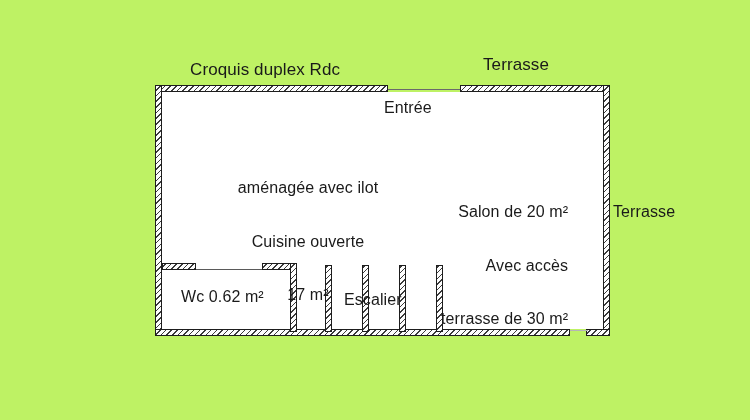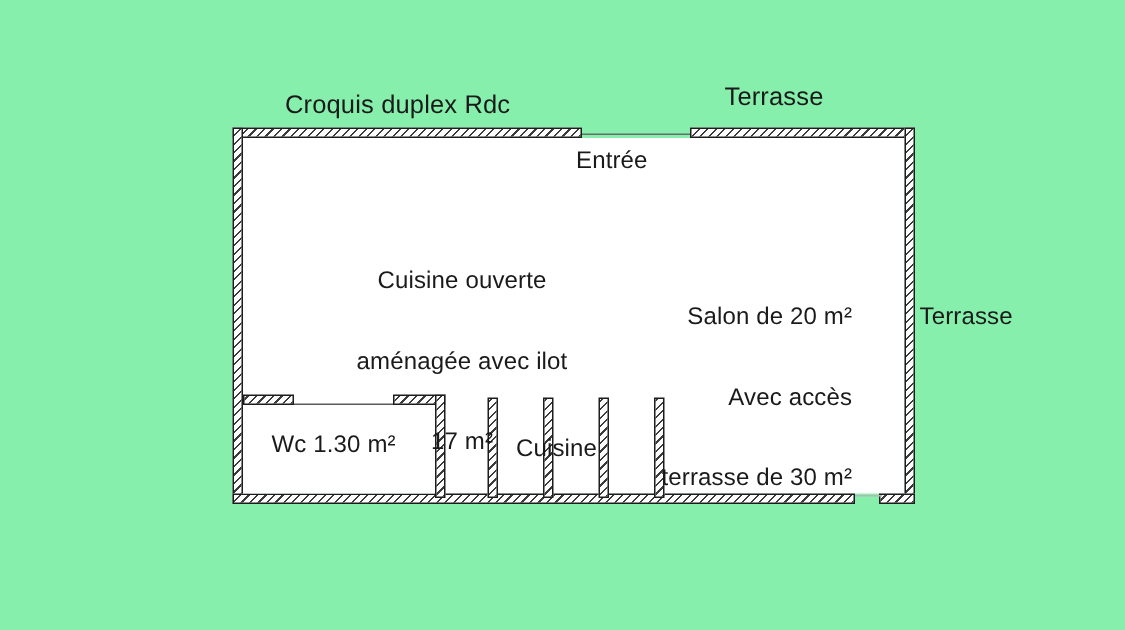--- a/index.html
+++ b/index.html
@@ -12,21 +12,21 @@
     height: 420px;
     font-family: "Liberation Sans", sans-serif;
     color: #1a1a1a;
     overflow: hidden;
   }
 
   #plan-canvas {
     position: relative;
     width: 750px;
     height: 420px;
-    background: #86efac;
+    background: #bef264;
   }
 
   
   .plan-label {
     position: absolute;
     font-family: "Liberation Sans", sans-serif;
     color: #1a1a1a;
     white-space: pre;
     line-height: 1.12;
     letter-spacing: 0.1px;
@@ -162,30 +162,30 @@
 
   <div class="step-bar" style="left:436px; top:265px; width:7px; height:67px;"></div>
 
   <div class="plan-label lbl-title">Croquis duplex Rdc</div>
 
   <div class="plan-label lbl-terrasse-top">Terrasse</div>
 
   <div class="plan-label lbl-entree">Entrée</div>
 
   <div class="plan-label lbl-cuisine">
+    <div>aménagée avec ilot</div>
     <div>Cuisine ouverte</div>
-    <div>aménagée avec ilot</div>
     <div>17 m²</div>
   </div>
 
   <div class="plan-label lbl-salon">
     <div>Salon de 20 m²</div>
     <div>Avec accès</div>
     <div>terrasse de 30 m²</div>
   </div>
 
   <div class="plan-label lbl-terrasse-right">Terrasse</div>
 
-  <div class="plan-label lbl-wc">Wc 1.30 m²</div>
+  <div class="plan-label lbl-wc">Wc 0.62 m²</div>
 
-  <div class="plan-label lbl-escalier">Cuisine</div>
+  <div class="plan-label lbl-escalier">Escalier</div>
 
 </div>
 
 </body></html>

